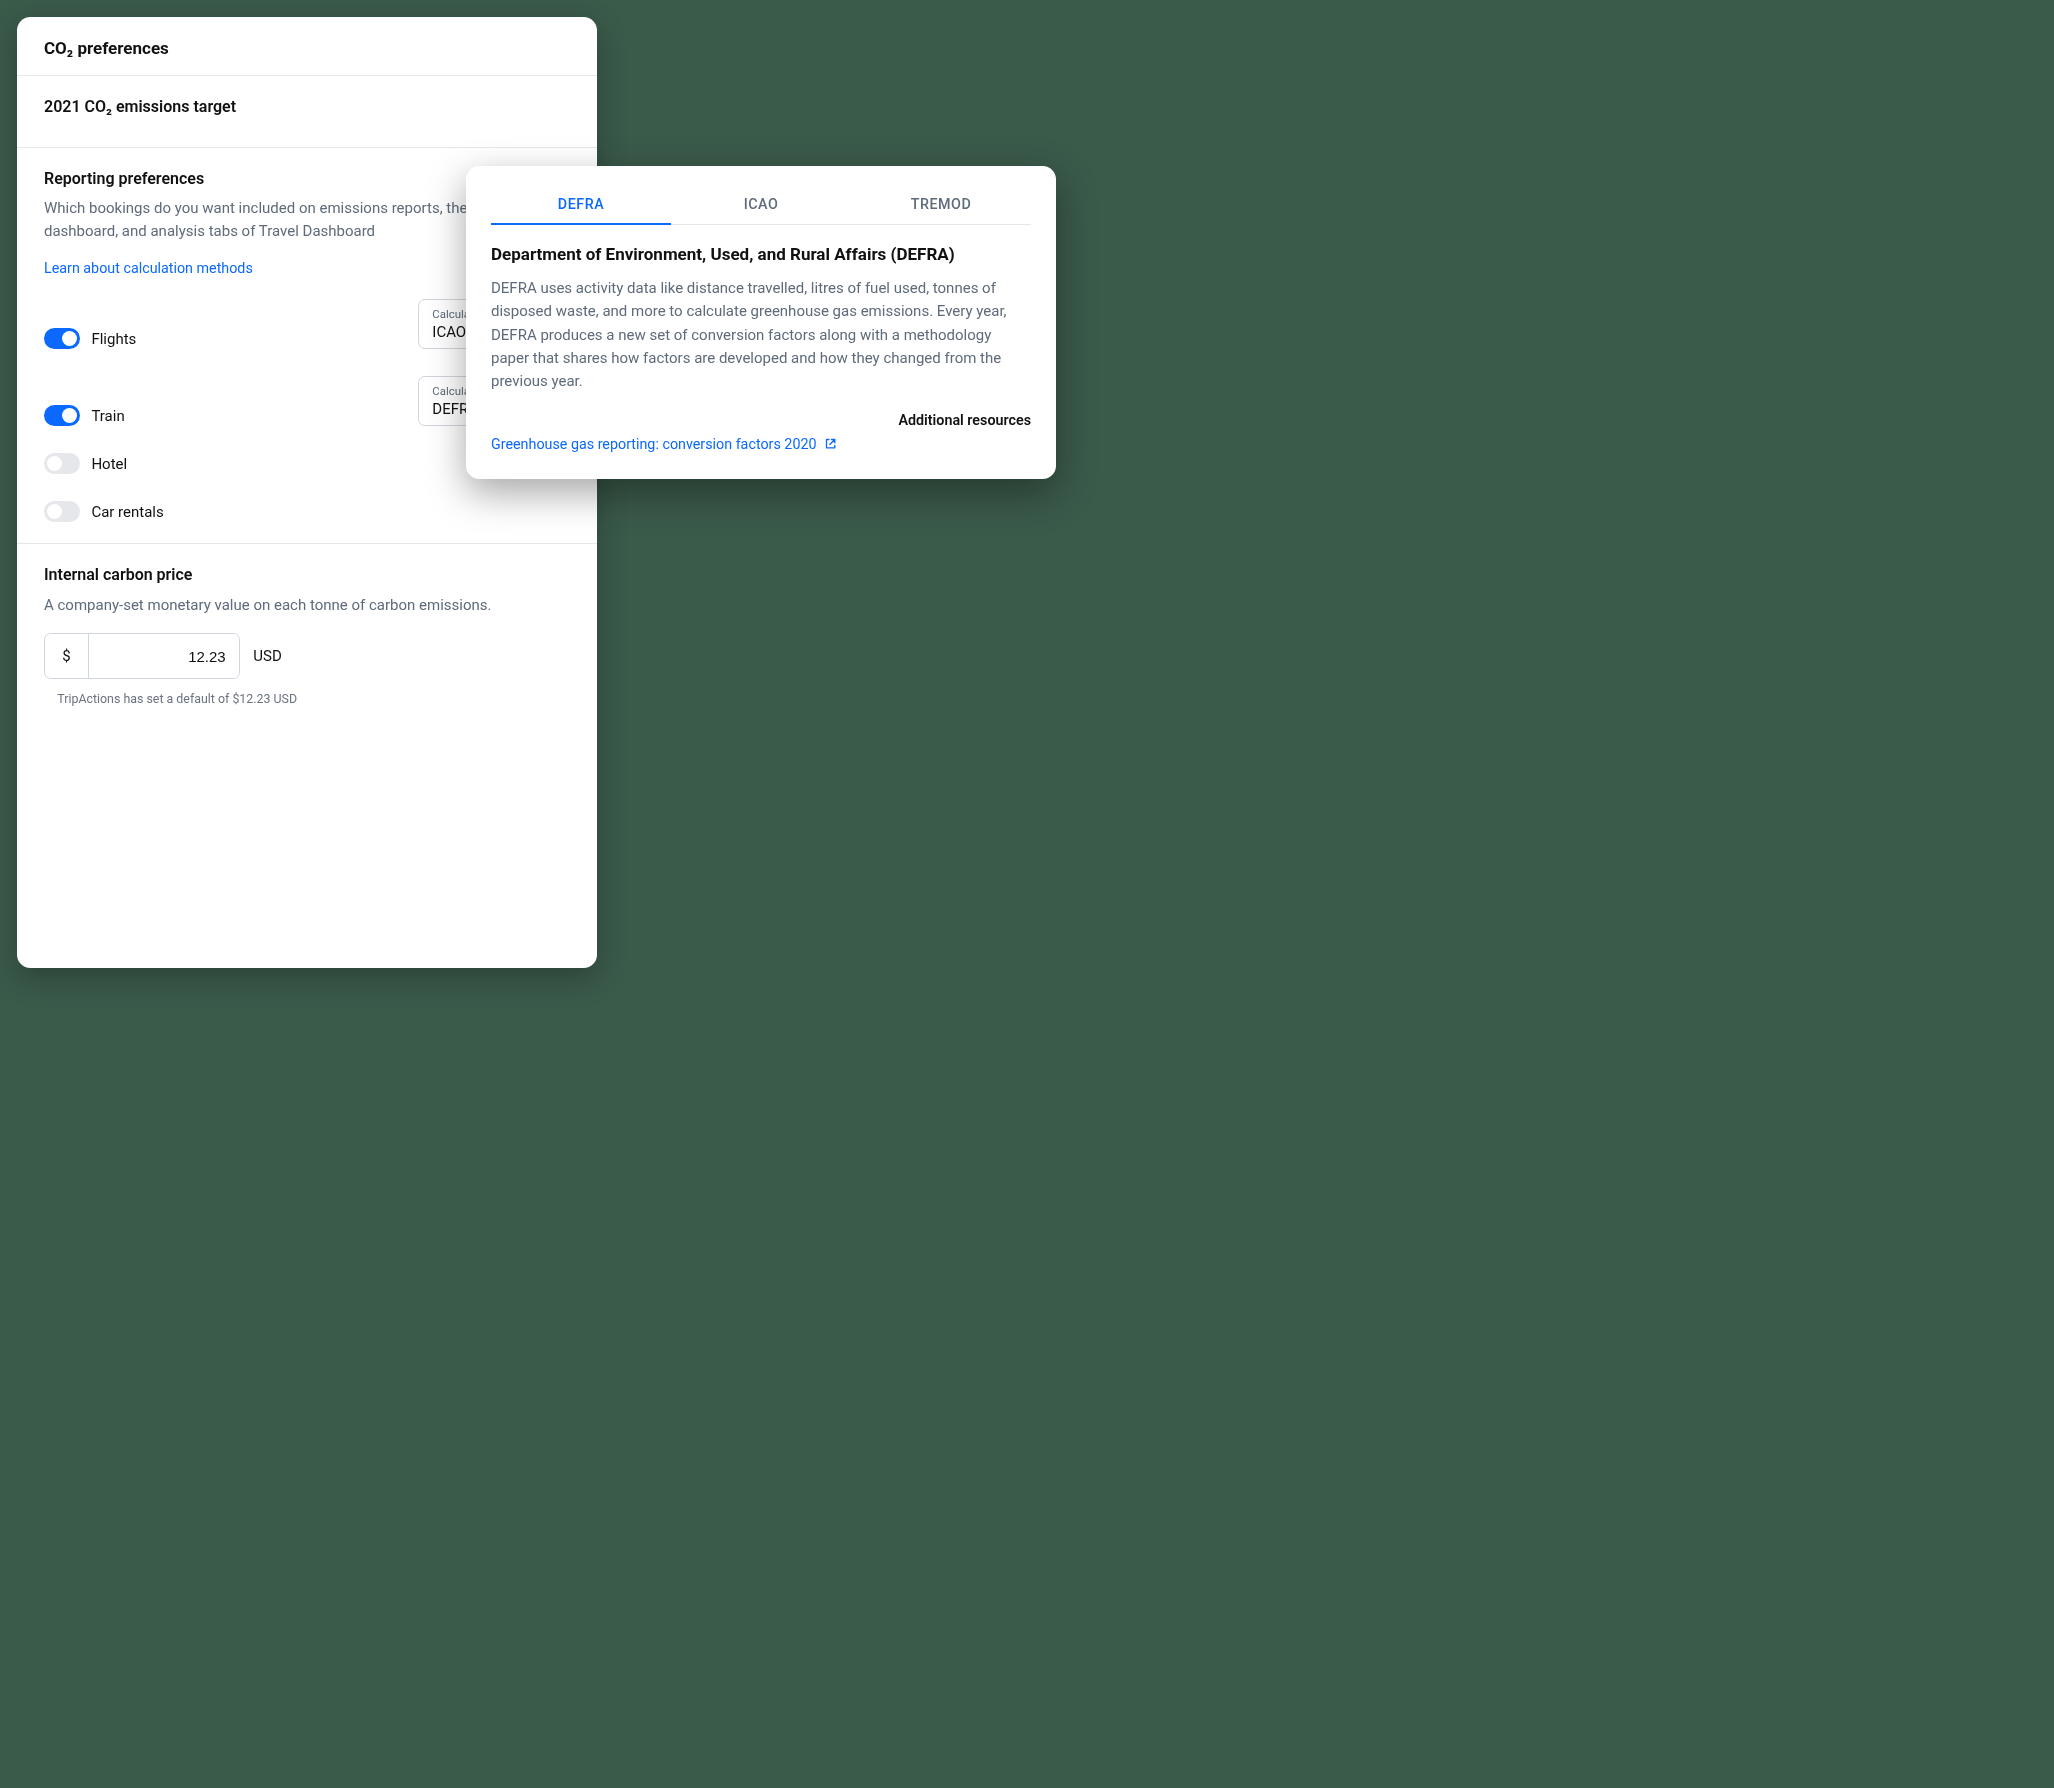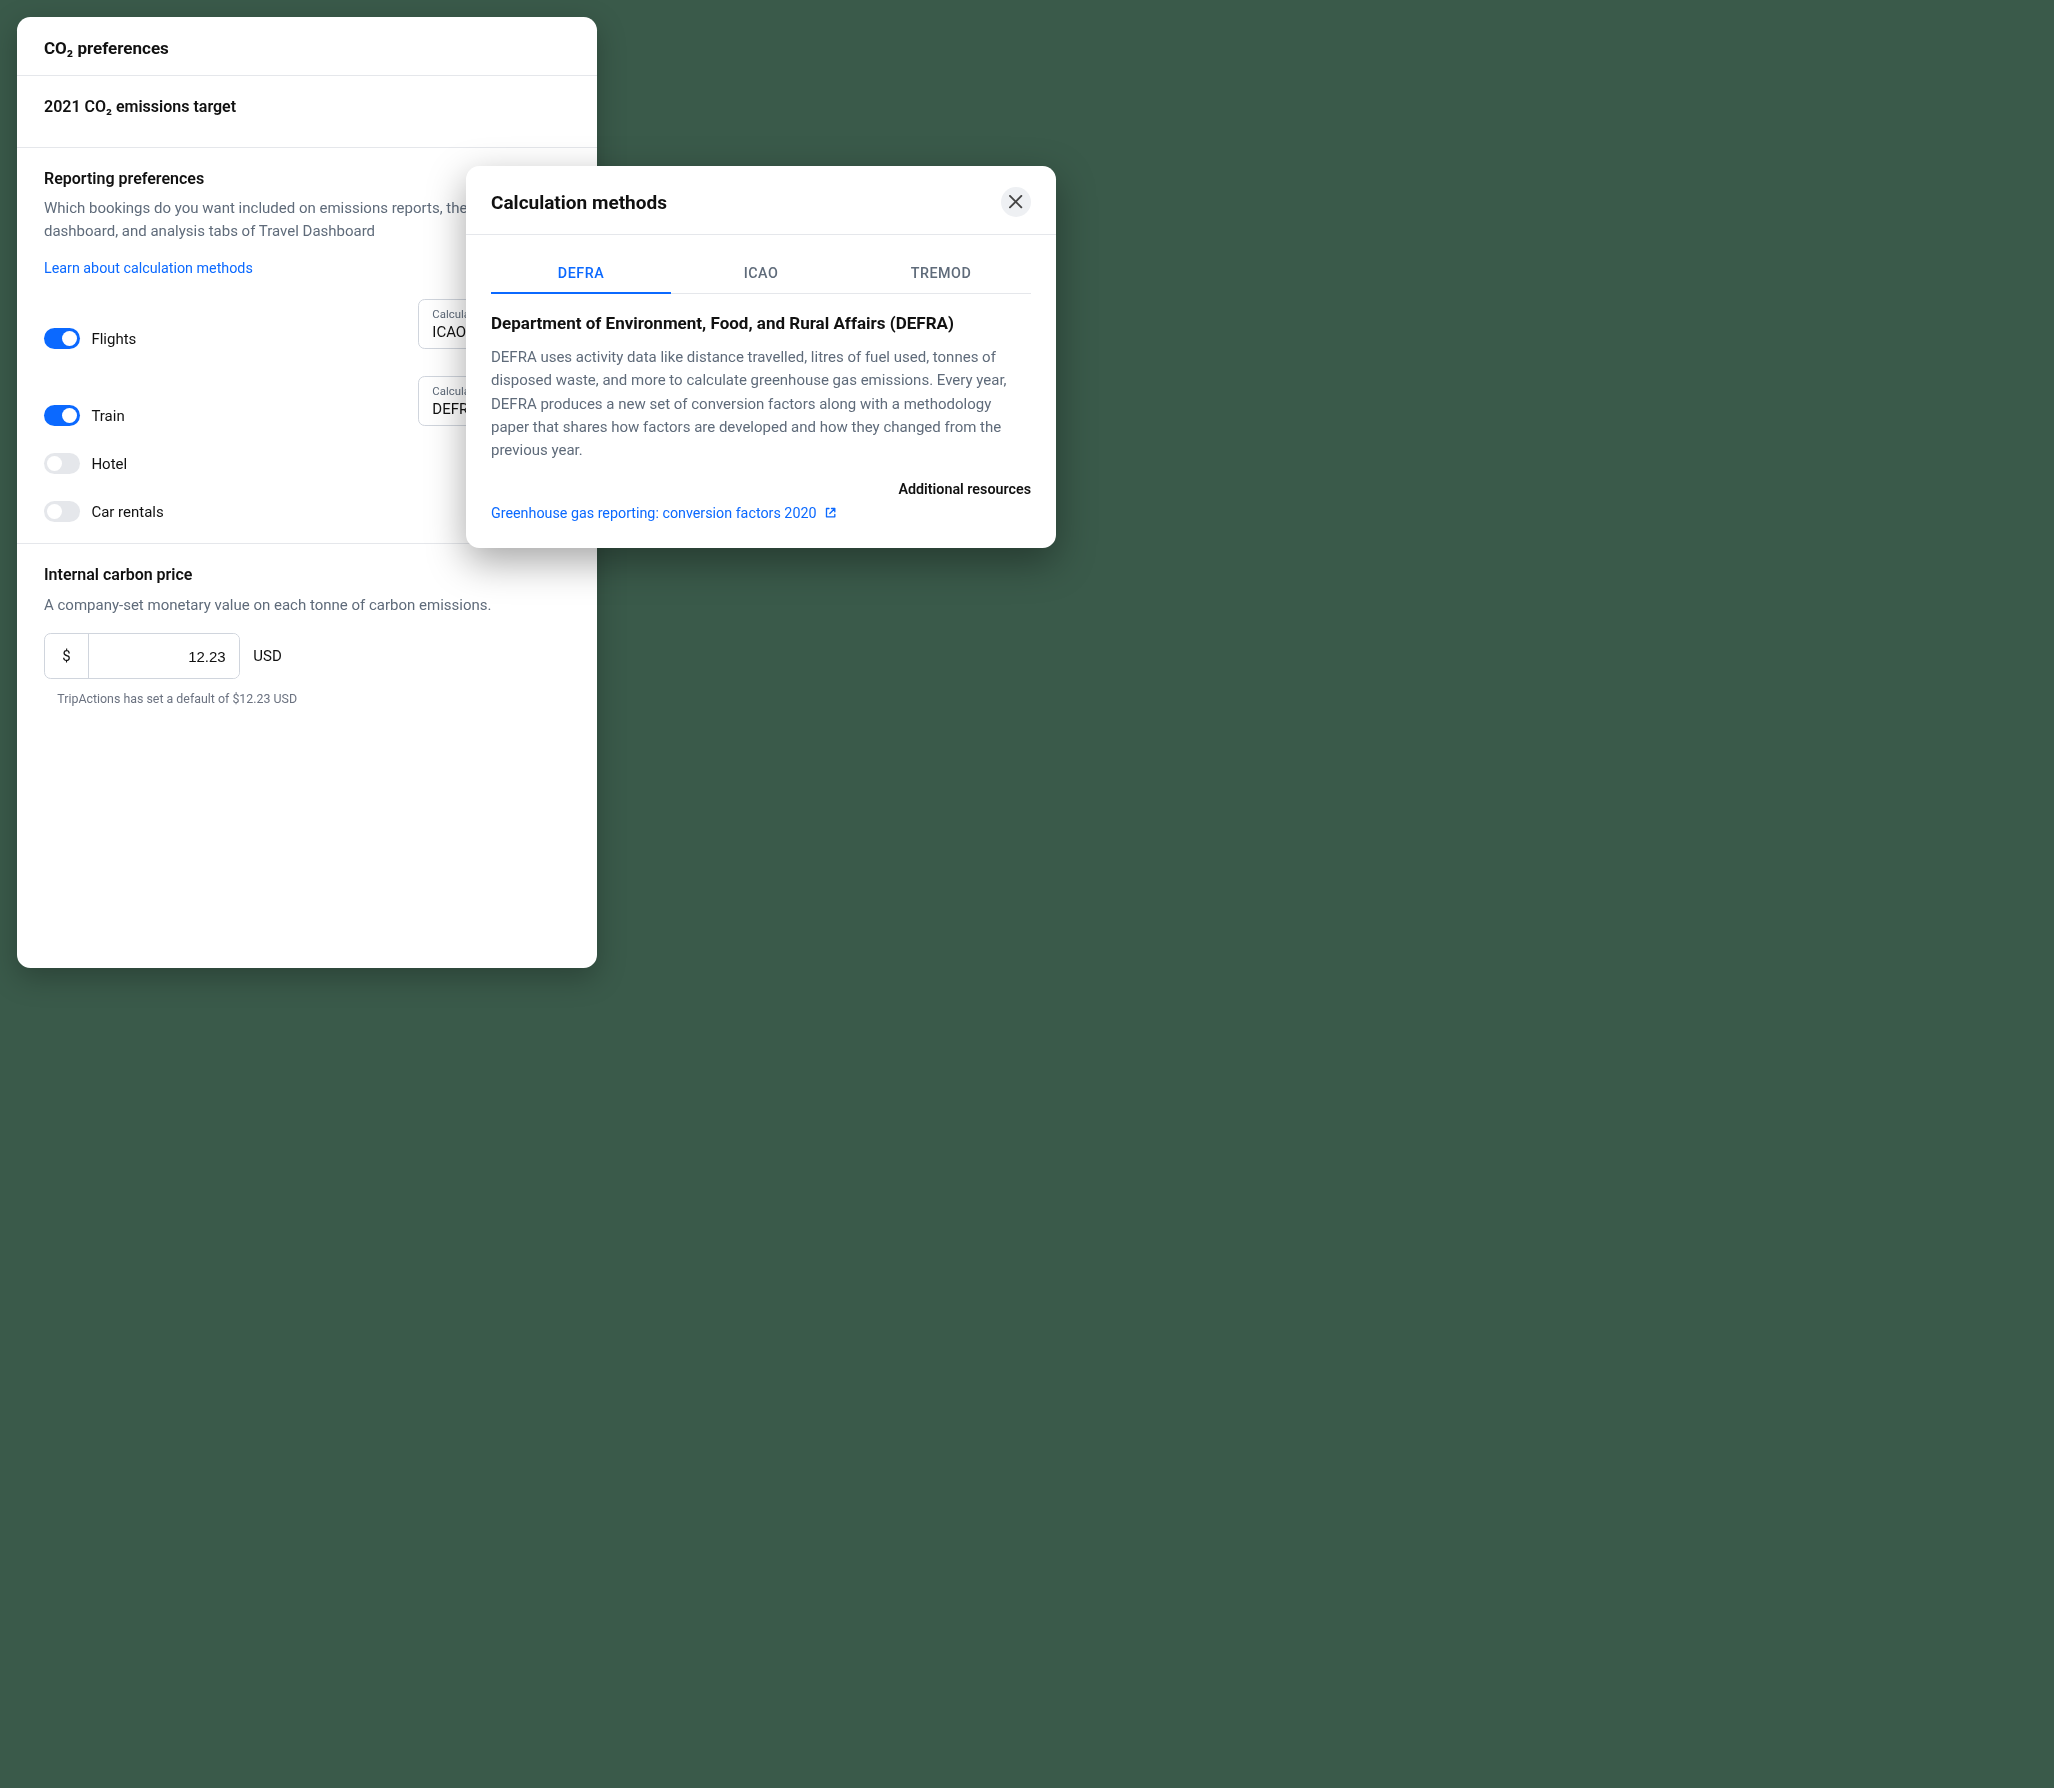--- a/index.html
+++ b/index.html
@@ -335,35 +335,27 @@
         <div class="price-prefix">$</div>
         <input class="price-input" value="12.23" style="">
       </div>
       <span class="input-suffix">USD</span>
     </div>
     <div class="footnote">TripActions has set a default of $12.23 USD</div>
   </div>
 </div>
 
 <div class="card methods-card">
-  <div class="methods-header">
-    <h2>Calculation methods</h2>
-    <div class="close-btn">
-      <svg viewBox="0 0 14 14">
-          <path d="M1 1 L13 13 M13 1 L1 13" stroke="#444" stroke-width="2" fill="none" stroke-linecap="round"></path>
-        </svg>
-    </div>
-  </div>
   <div class="tabs">
     <div class="tab active">DEFRA</div>
     <div class="tab">ICAO</div>
     <div class="tab">TREMOD</div>
   </div>
   <div class="methods-body">
-    <h3>Department of Environment, Food, and Rural Affairs (DEFRA)</h3>
+    <h3>Department of Environment, Used, and Rural Affairs (DEFRA)</h3>
     <p class="body-text">DEFRA uses activity data like distance travelled, litres of fuel used, tonnes of disposed waste, and more to calculate greenhouse gas emissions. Every year, DEFRA produces a new set of conversion factors along with a methodology paper that shares how factors are developed and how they changed from the previous year.</p>
     <div class="resources-label">Additional resources</div>
     <a class="resource-link">
       <span>Greenhouse gas reporting: conversion factors 2020</span>
       <svg viewBox="0 0 16 16">
           <path d="M6 3 H3 V13 H13 V10 M9 3 H13 V7 M13 3 L7 9" stroke="#0b69ff" stroke-width="1.6" fill="none" stroke-linecap="round" stroke-linejoin="round"></path>
         </svg>
     </a>
   </div>
 </div>

